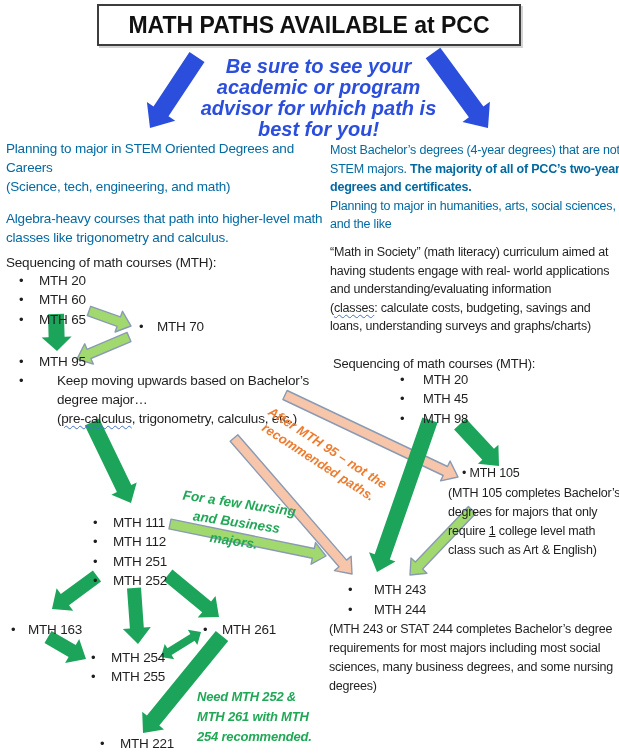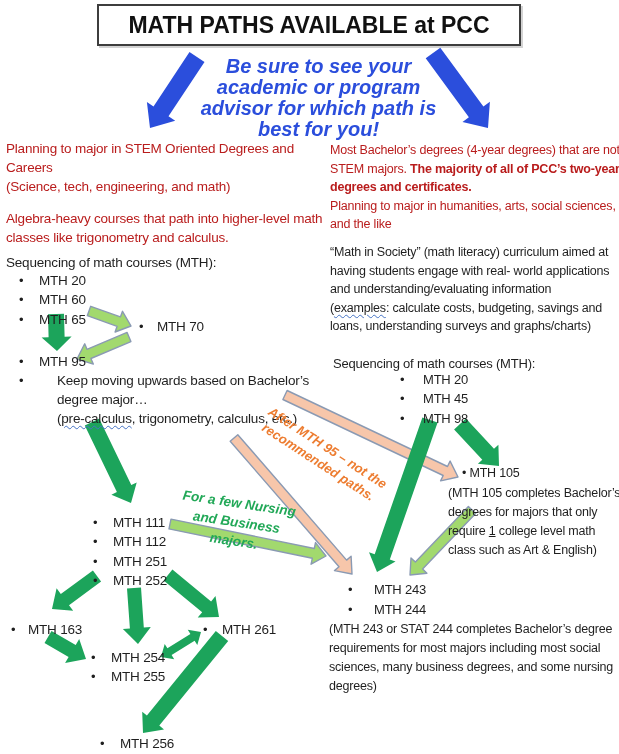--- a/index.html
+++ b/index.html
@@ -10,21 +10,21 @@
   p{margin:0;}
 
   .title-box{left:97px;top:4px;width:420px;height:38px;background:#fff;
              border:2px solid #3d3d3d;box-shadow:2px 2px 0 rgba(130,130,130,.35);
              display:flex;align-items:center;justify-content:center;}
   .title-box span{font-size:23px;font-weight:bold;color:#111;white-space:nowrap;}
 
   .advisor{left:196px;top:56px;width:245px;text-align:center;color:#2b4edc;
            font-size:20px;font-weight:bold;font-style:italic;line-height:21px;}
 
-  .blue{color:#b91c1c;}
+  .blue{color:#0369a1;}
   .left-col{font-size:13.5px;line-height:19px;letter-spacing:-0.2px;}
   .right-col{font-size:12.5px;line-height:18.5px;letter-spacing:-0.2px;}
   .left-intro{left:6px;top:139px;width:322px;}
   .sp{margin-top:13px;}
   .seq{font-size:13.5px;letter-spacing:-0.2px;}
 
   .li{display:flex;align-items:flex-start;height:19.3px;}
   .blt{flex:0 0 20px;width:20px;font-size:13px;line-height:19px;}
   .li span.lbl{line-height:19px;}
   .f135{font-size:13.5px;letter-spacing:-0.2px;}
@@ -158,32 +158,33 @@
       <span class="blt">•</span>
       <span class="lbl">MTH 255</span>
       </div>
   </div>
   <div class="txt li f135" style="left:203px;top:620px">
     <span class="blt" style="flex-basis:19px;width:19px">•</span>
     <span class="lbl">MTH 261</span>
   </div>
   <div class="txt li f135" style="left:100px;top:734px">
     <span class="blt">•</span>
-    <span class="lbl">MTH 256</span>
-  </div>
-
+    <span class="lbl">MTH 221</span>
+  </div>
+
+  <div class="txt need-note green-note">Need MTH 252 &amp; MTH 261 with MTH 254 recommended.</div>
 
   <div class="txt right-intro right-col blue">
     <p><span>Most Bachelor’s degrees (4-year degrees) that are not STEM majors.  </span><b>The majority of all of PCC’s two-year degrees and certificates.</b></p>
     <p>Planning to major in humanities, arts, social sciences, and the like</p>
   </div>
 
   <div class="txt society right-col">
     <p>“Math in Society” (math literacy) curriculum aimed at having students engage with real- world applications and understanding/evaluating information</p>
-    <p><span>(</span><span class="wavy">examples</span><span>: calculate costs, budgeting, savings and loans, understanding surveys and graphs/charts)</span></p>
+    <p><span>(</span><span class="wavy">classes</span><span>: calculate costs, budgeting, savings and loans, understanding surveys and graphs/charts)</span></p>
   </div>
 
   <div class="txt f13" style="left:333px;top:356px">Sequencing of math courses (MTH):</div>
 
   <div class="txt" style="left:400px;top:370px">
     <div class="li f13">
       <span class="blt" style="flex-basis:23px;width:23px">•</span>
       <span class="lbl">MTH 20</span>
       </div>
     <div class="li f13">

